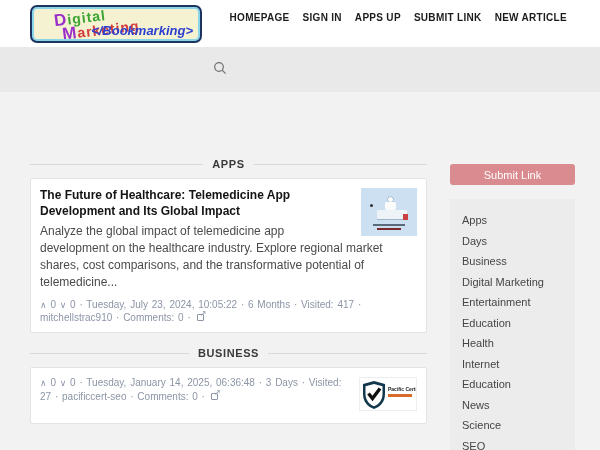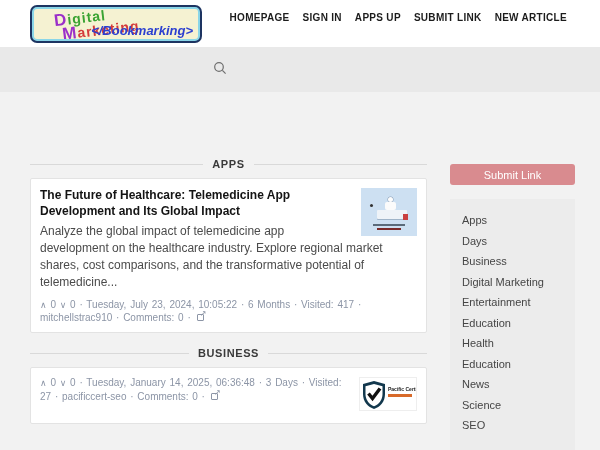--- a/index.html
+++ b/index.html
@@ -213,18 +213,19 @@
 <div class="sidebar">
   <button class="submit-btn">Submit Link</button>
   <ul class="cat-list">
     <li class="cat-item">Apps</li>
     <li class="cat-item">Days</li>
     <li class="cat-item">Business</li>
     <li class="cat-item">Digital Marketing</li>
     <li class="cat-item">Entertainment</li>
     <li class="cat-item">Education</li>
     <li class="cat-item">Health</li>
+    <li class="cat-item">Internet</li>
     <li class="cat-item">Education</li>
     <li class="cat-item">News</li>
     <li class="cat-item">Science</li>
     <li class="cat-item">SEO</li>
   </ul>
 </div>
 
 </body></html>

